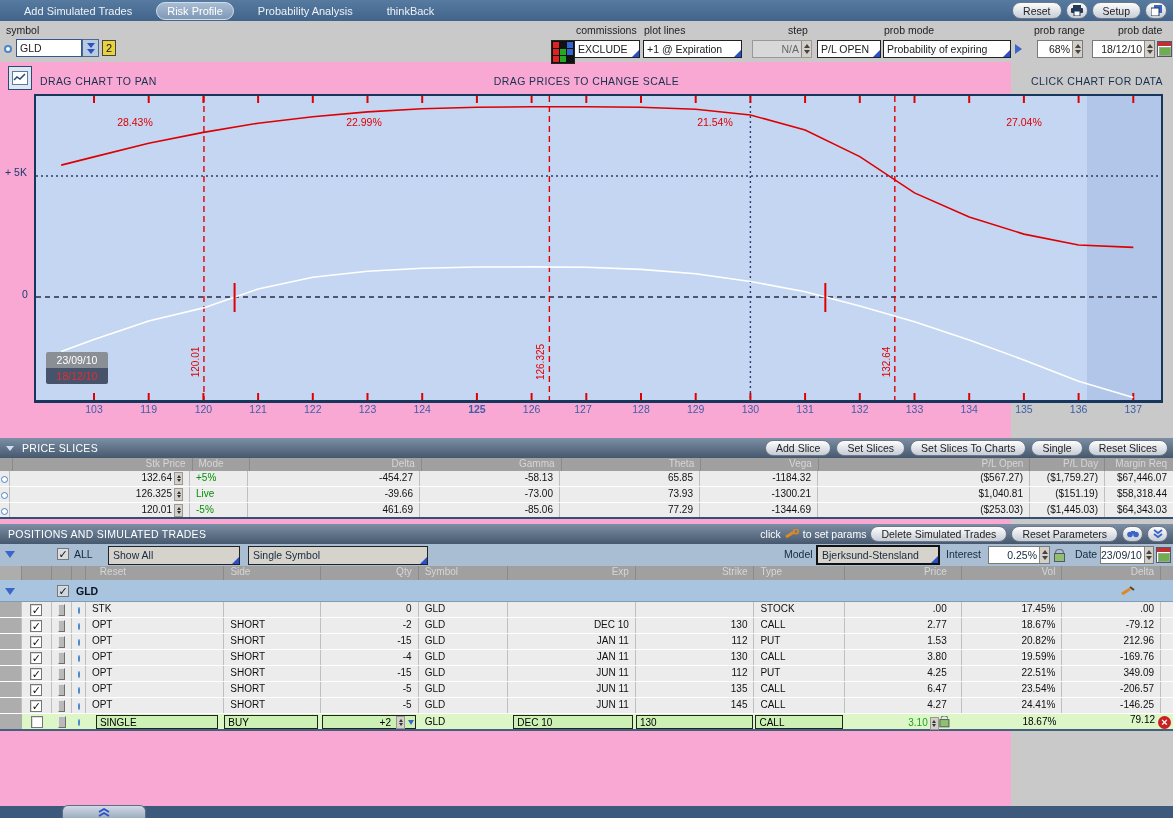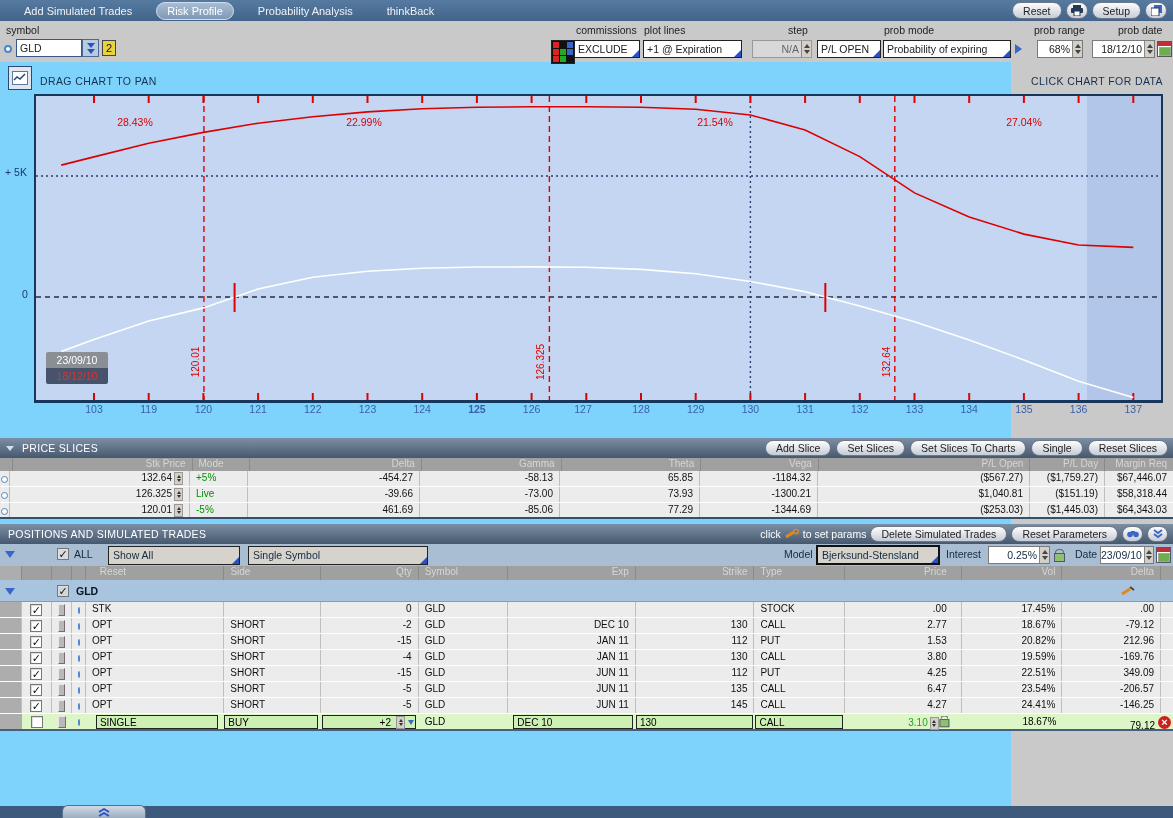--- a/index.html
+++ b/index.html
@@ -1,18 +1,18 @@
 <!DOCTYPE html>
 <html><head>
 <meta charset="utf-8">
 <style>
   * { box-sizing: border-box; margin:0; padding:0; }
   html,body { width:1173px; height:818px; }
   body { font-family:"Liberation Sans", sans-serif; background:#c9c9c9; position:relative; overflow:hidden; }
-  #app { position:absolute; left:0; top:0; width:1011px; height:818px; background:#7dd3fc; }
+  #app { position:absolute; left:0; top:0; width:1011px; height:818px; background:#f9a8d4; }
 
   
   .topbar { position:absolute; left:0; top:0; width:1173px; height:21px; background:linear-gradient(#567aa0,#42648a); display:flex; align-items:center; }
   .tab { color:#eef2f8; font-size:11px; padding:2px 10px; margin-left:14px; cursor:default; white-space:nowrap; }
   .tab.active { background:linear-gradient(#a9bdd3,#7e98b6); border:1px solid #cfdceb; border-radius:10px; color:#fff; }
   .topbar-right { margin-left:auto; display:flex; align-items:center; gap:4px; padding-right:6px; }
   .pillbtn { font-size:10.5px; color:#222; background:linear-gradient(#fdfdfd,#c6ccd6); border:1px solid #6e7787; border-radius:9px; height:17px; padding:0 10px; display:flex; align-items:center; }
   .roundbtn { width:22px; height:17px; border:1px solid #6e7787; border-radius:9px; background:linear-gradient(#fdfdfd,#c6ccd6); display:flex; align-items:center; justify-content:center; }
 
   
@@ -197,20 +197,21 @@
 
   <div class="chart-hints">
     <div class="chart-icon-btn">
       <span class="chart-icon-inner">
         <svg width="14" height="12" viewBox="0 0 14 12">
             <polyline points="1,8 4,5 7,7 12,2" fill="none" stroke="#2a4a74" stroke-width="1.5"></polyline>
           </svg>
       </span>
     </div>
     <div style="position:absolute;left:40px;top:13px;">DRAG CHART TO PAN</div>
+    <div style="position:absolute;left:0;right:0;top:13px;text-align:center;">DRAG PRICES TO CHANGE SCALE</div>
     <div style="position:absolute;right:10px;top:13px;">CLICK CHART FOR DATA</div>
   </div>
 
   <div class="ylab" style="left:5px;top:166px;">+ 5K</div>
   <div class="ylab" style="left:22px;top:288px;">0</div>
 
   <div class="chart">
     <div class="band"></div>
     <svg id="chart-svg" viewBox="0 0 1125 304">
         <line x1="0" y1="80" x2="1125" y2="80" stroke="#27406e" stroke-width="1.4" stroke-dasharray="2,3"></line>
@@ -647,21 +648,21 @@
         <span class="sdd" style="left:0;width:117px;"><span>130</span><i class="corner"></i></span>
       </div>
     <div class="p-typ">
         <span class="sdd" style="left:1px;width:88px;"><span>CALL</span><i class="corner"></i></span>
       </div>
     <div class="p-pri r"><span style="color:#1f9f1f;">3.10</span><span class="minispin">
           <i class="up"></i>
           <i class="dn"></i>
         </span><span class="lockicon" style="transform:scale(0.9);"></span></div>
     <div class="p-vol r" style="padding-top:2px;">18.67%</div>
-    <div class="p-del r" style="padding-top:6px;text-align:right;">79.12</div>
+    <div class="p-del r" style="padding-top:0;text-align:right;">79.12</div>
     <div class="p-tail">
         <span class="redx">×</span>
       </div>
   </div>
 
   <div class="bottombar"></div>
   <div class="expander">
     <svg width="12" height="9" viewBox="0 0 12 9">
         <polyline points="1,4 6,1 11,4" fill="none" stroke="#2a50c8" stroke-width="1.8"></polyline>
         <polyline points="1,8 6,5 11,8" fill="none" stroke="#2a50c8" stroke-width="1.8"></polyline>

